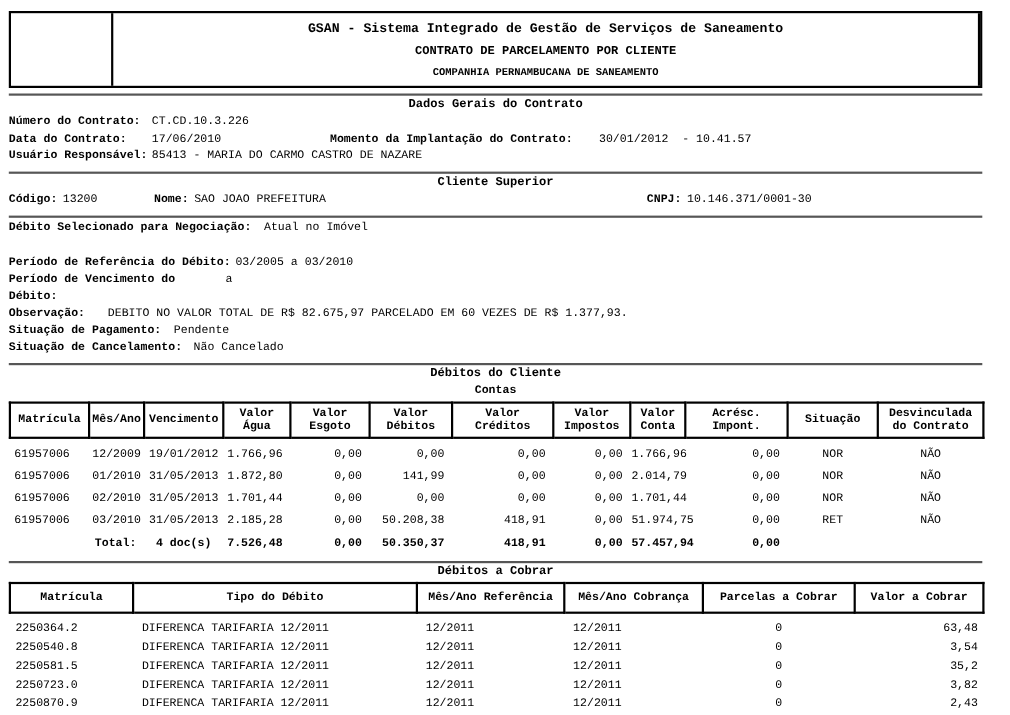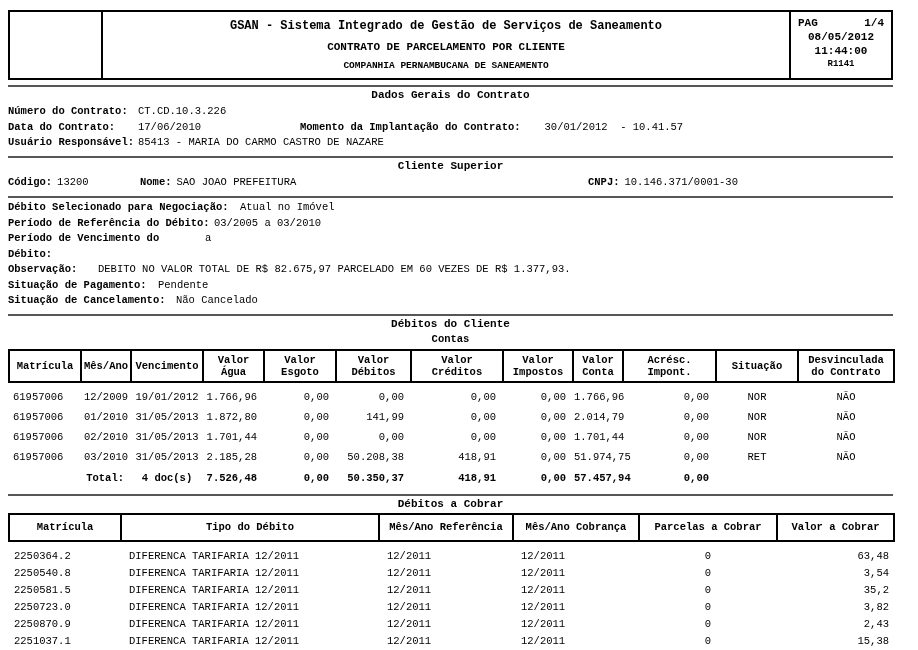--- a/index.html
+++ b/index.html
@@ -29,21 +29,21 @@
   
   .rule { height: 0; border-top: 2px solid #565656; margin: 5px 0 2px 0; }
   .section-title { text-align: center; font-weight: bold; font-size: 11px; margin: 2px 0 3px 0; }
   .sub-title     { text-align: center; font-weight: bold; font-size: 10.5px; margin: 1px 0 4px 0; }
 
   
   .frow { display: flex; line-height: 15.5px; align-items: baseline; }
   .flabel { font-weight: bold; flex-shrink: 0; }
   .fvalue { white-space: pre; }
   .w130 { width: 130px; } .w162 { width: 162px; }
-  .w232 { width: 232px; } .w206 { width: 206px; } .w197 { width: 197px; }
+  .w232 { width: 232px; } .w206 { width: 206px; margin-top: 16px; } .w197 { width: 197px; }
   .w90  { width: 90px; }  .w168 { width: 168px; } .w150 { width: 150px; }
   .gap24 { margin-left: 24px; }
   .cgroup { display: inline-flex; }
   .cg1 { width: 132px; } .cg2 { width: 448px; }
   .cgroup .fvalue { margin-left: 5px; }
   .mt2 { margin-top: 2px; } .mb6 { margin-bottom: 6px; }
 
   
   table.tbl { width: 885px; border-collapse: collapse; table-layout: fixed; }
   table.tbl th {
@@ -78,29 +78,20 @@
 
 <div class="page">
 
   <div class="report-header">
     <div class="rh-logo"></div>
     <div class="rh-center">
       <div class="rh-line1">GSAN - Sistema Integrado de Gestão de Serviços de Saneamento</div>
       <div class="rh-line2">CONTRATO DE PARCELAMENTO POR CLIENTE</div>
       <div class="rh-line3">COMPANHIA PERNAMBUCANA DE SANEAMENTO</div>
     </div>
-    <div class="rh-meta">
-      <div class="pag-row">
-        <span>PAG</span>
-        <span>1/4</span>
-      </div>
-      <div class="meta-line">08/05/2012</div>
-      <div class="meta-line">11:44:00</div>
-      <div class="meta-code">R1141</div>
-    </div>
   </div>
 
   <div class="rule"></div>
 
   <div class="section-title">Dados Gerais do Contrato</div>
   <div class="frow">
     <span class="flabel w130">Número do Contrato:</span>
     <span class="fvalue">CT.CD.10.3.226</span>
   </div>
   <div class="frow">

